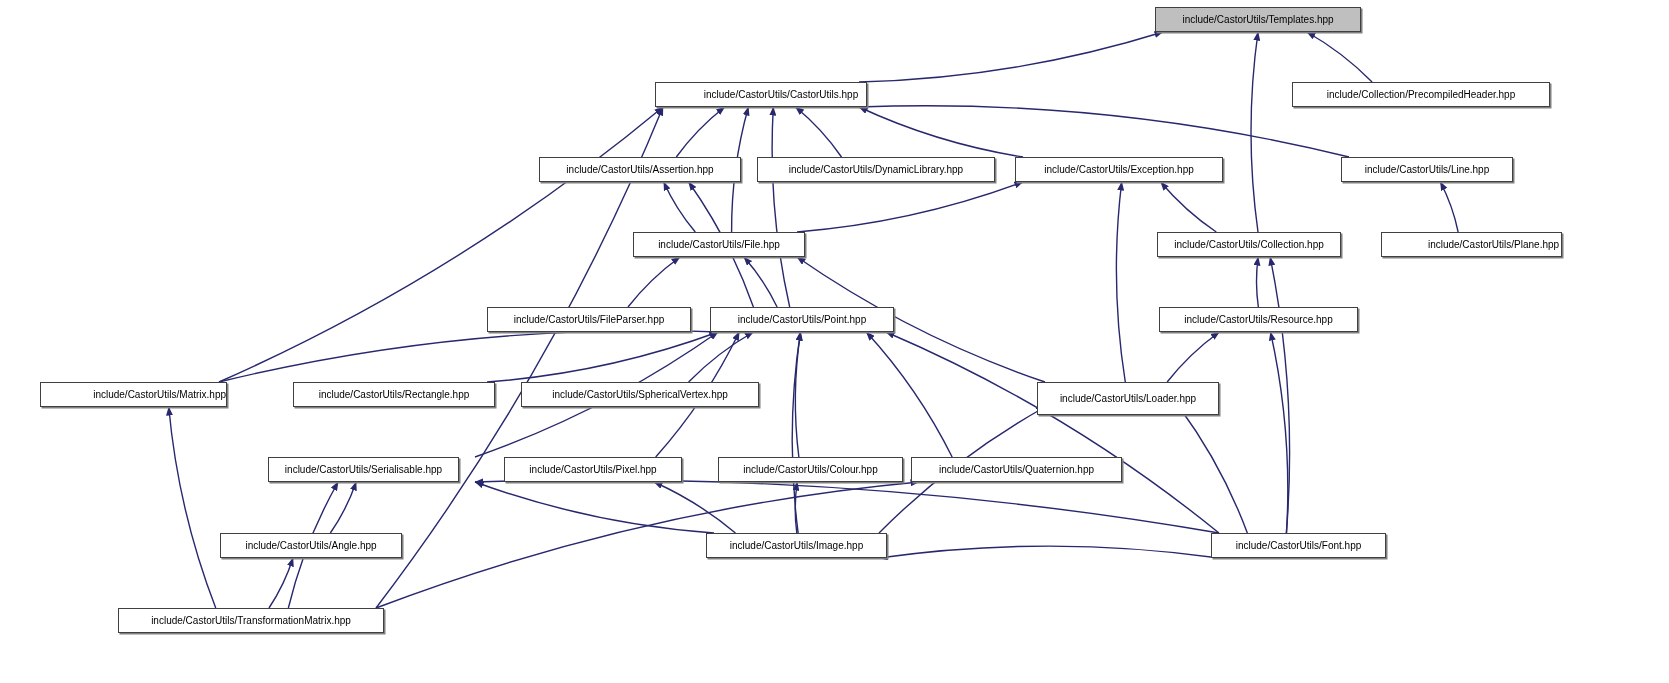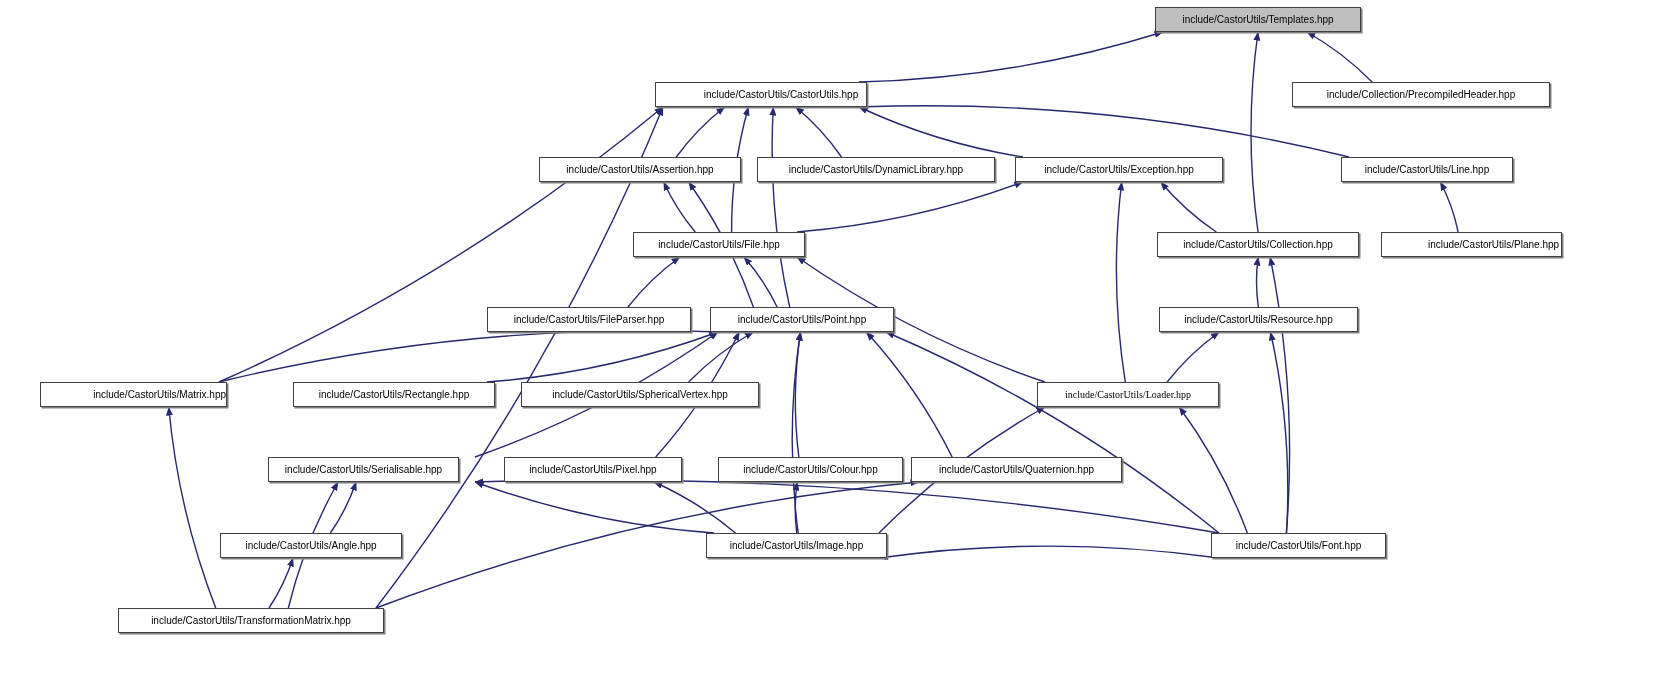--- a/index.html
+++ b/index.html
@@ -122,21 +122,21 @@
       </div>
       <div class="gnode" style="left: 1015px; top: 157px; width: 208px; height: 25px;">
         <span class="gnode-label">include/CastorUtils/Exception.hpp</span>
       </div>
       <div class="gnode" style="left: 1341px; top: 157px; width: 172px; height: 25px;">
         <span class="gnode-label">include/CastorUtils/Line.hpp</span>
       </div>
       <div class="gnode" style="left: 633px; top: 232px; width: 172px; height: 25px;">
         <span class="gnode-label">include/CastorUtils/File.hpp</span>
       </div>
-      <div class="gnode" style="left: 1157px; top: 232px; width: 202px; height: 25px;">
+      <div class="gnode" style="left: 1157px; top: 232px; width: 184px; height: 25px;">
         <span class="gnode-label">include/CastorUtils/Collection.hpp</span>
       </div>
       <div class="gnode" style="left: 1381px; top: 232px; width: 181px; height: 25px; padding-left: 44px;">
         <span class="gnode-label">include/CastorUtils/Plane.hpp</span>
       </div>
       <div class="gnode" style="left: 487px; top: 307px; width: 204px; height: 25px;">
         <span class="gnode-label">include/CastorUtils/FileParser.hpp</span>
       </div>
       <div class="gnode" style="left: 710px; top: 307px; width: 184px; height: 25px;">
         <span class="gnode-label">include/CastorUtils/Point.hpp</span>
@@ -146,21 +146,21 @@
       </div>
       <div class="gnode" style="left: 40px; top: 382px; width: 187px; height: 25px; justify-content: flex-end;">
         <span class="gnode-label">include/CastorUtils/Matrix.hpp</span>
       </div>
       <div class="gnode" style="left: 293px; top: 382px; width: 202px; height: 25px;">
         <span class="gnode-label">include/CastorUtils/Rectangle.hpp</span>
       </div>
       <div class="gnode" style="left: 521px; top: 382px; width: 238px; height: 25px;">
         <span class="gnode-label">include/CastorUtils/SphericalVertex.hpp</span>
       </div>
-      <div class="gnode" style="left: 1037px; top: 382px; width: 182px; height: 25px; font-family: Liberation Serif, serif;">
+      <div class="gnode" style="left: 1037px; top: 382px; width: 182px; height: 33px;">
         <span class="gnode-label">include/CastorUtils/Loader.hpp</span>
       </div>
       <div class="gnode" style="left: 268px; top: 457px; width: 191px; height: 25px;">
         <span class="gnode-label">include/CastorUtils/Serialisable.hpp</span>
       </div>
       <div class="gnode" style="left: 504px; top: 457px; width: 178px; height: 25px;">
         <span class="gnode-label">include/CastorUtils/Pixel.hpp</span>
       </div>
       <div class="gnode" style="left: 705px; top: 457px; width: 185px; height: 25px; margin-left: 13px;">
         <span class="gnode-label">include/CastorUtils/Colour.hpp</span>

